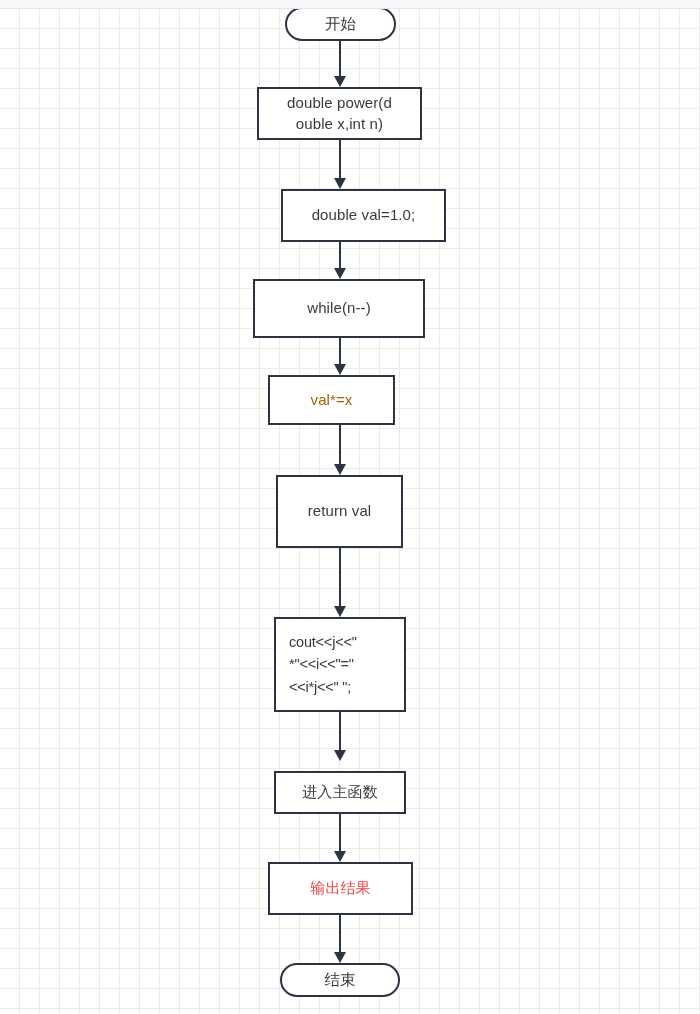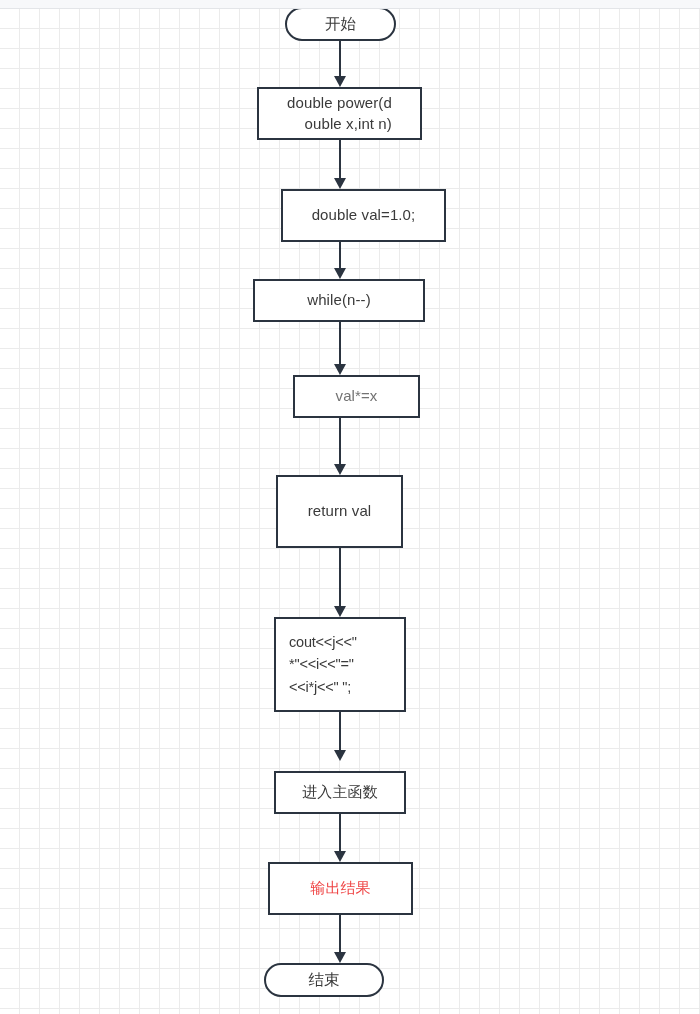--- a/index.html
+++ b/index.html
@@ -60,21 +60,21 @@
   
   .node {
     position: absolute;
     box-sizing: border-box;
     background: #ffffff;
     border: 2px solid #2b3440;
     color: #3a3a3a;
     display: flex;
     align-items: center;
     justify-content: center;
-    text-align: right;
+    text-align: center;
     font-size: 15px;
     line-height: 1.38;
     letter-spacing: 0.1px;
     white-space: pre-line;
     z-index: 3;
   }
   .node.terminator {
     border-radius: 18px;
     font-size: 15.5px;
   }
@@ -118,29 +118,29 @@
 <div id="app">
 
   <div id="top-strip"></div>
 
   <div id="canvas">
     <div id="nodes-layer">
         <div class="node terminator" style="left: 285px; top: -2px; width: 111px; height: 34px; border-color: rgb(43, 52, 64); background: rgb(255, 255, 255); color: rgb(58, 58, 58);"><span>开始</span></div>
         <div class="node process" style="left: 257px; top: 78px; width: 165px; height: 53px; border-color: rgb(43, 52, 64); background: rgb(255, 255, 255); color: rgb(58, 58, 58);"><span>double power(d
 ouble x,int n)</span></div>
         <div class="node process" style="left: 257px; top: 180px; width: 165px; height: 53px; border-color: rgb(43, 52, 64); background: rgb(255, 255, 255); color: rgb(58, 58, 58); margin-left: 24px;"><span>double val=1.0;</span></div>
-        <div class="node process" style="left: 253px; top: 270px; width: 172px; height: 43px; border-color: rgb(43, 52, 64); background: rgb(255, 255, 255); color: rgb(58, 58, 58);"><span>while(n--)</span></div>
-        <div class="node process" style="left: 293px; top: 366px; width: 127px; height: 43px; border-color: rgb(43, 52, 64); background: rgb(255, 255, 255); color: #737373;"><span>val*=x</span></div>
+        <div class="node process" style="left: 253px; top: 270px; width: 172px; height: 59px; border-color: rgb(43, 52, 64); background: rgb(255, 255, 255); color: rgb(58, 58, 58);"><span>while(n--)</span></div>
+        <div class="node process" style="left: 268px; top: 366px; width: 127px; height: 50px; border-color: rgb(43, 52, 64); background: rgb(255, 255, 255); color: #a16207;"><span>val*=x</span></div>
         <div class="node process" style="left: 276px; top: 466px; width: 127px; height: 73px; border-color: rgb(43, 52, 64); background: rgb(255, 255, 255); color: rgb(58, 58, 58);"><span>return val</span></div>
         <div class="node process code" style="left: 274px; top: 608px; width: 132px; height: 95px; border-color: rgb(43, 52, 64); background: rgb(255, 255, 255); color: rgb(58, 58, 58);"><span>cout&lt;&lt;j&lt;&lt;"
 *"&lt;&lt;i&lt;&lt;"="
 &lt;&lt;i*j&lt;&lt;"   ";</span></div>
         <div class="node process" style="left: 274px; top: 752px; width: 132px; height: 43px; border-color: rgb(43, 52, 64); background: rgb(255, 255, 255); color: rgb(58, 58, 58); margin-top: 10px;"><span>进入主函数</span></div>
         <div class="node process" style="left: 268px; top: 853px; width: 145px; height: 53px; border-color: rgb(43, 52, 64); background: rgb(255, 255, 255); color: #ef4444;"><span>输出结果</span></div>
-        <div class="node terminator" style="left: 264px; top: 954px; width: 120px; height: 34px; border-color: rgb(43, 52, 64); background: rgb(255, 255, 255); color: rgb(58, 58, 58);"><span>结束</span></div>
+        <div class="node terminator" style="left: 280px; top: 954px; width: 120px; height: 34px; border-color: rgb(43, 52, 64); background: rgb(255, 255, 255); color: rgb(58, 58, 58);"><span>结束</span></div>
       </div>
     <div id="conns-layer">
         <div class="conn" style="left: 339px; top: 32px; width: 2px; height: 46px;">
           <div class="stem" style="height: 36px; background: rgb(43, 52, 64);"></div>
           <div class="head" style="top: 35px; border-top-color: rgb(43, 52, 64);"></div>
         </div>
         <div class="conn" style="left: 339px; top: 131px; width: 2px; height: 49px;">
           <div class="stem" style="height: 39px; background: rgb(43, 52, 64);"></div>
           <div class="head" style="top: 38px; border-top-color: rgb(43, 52, 64);"></div>
         </div>

